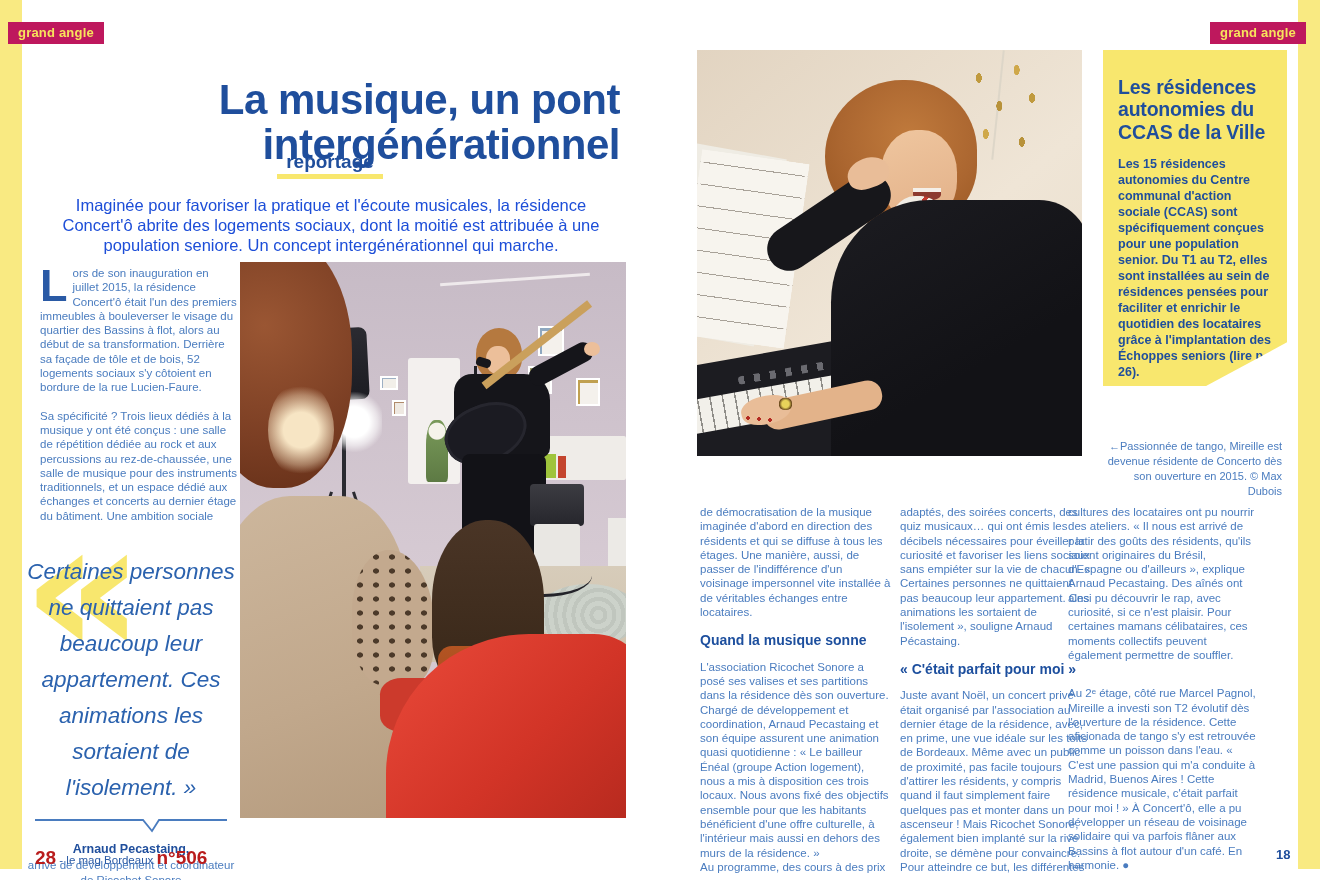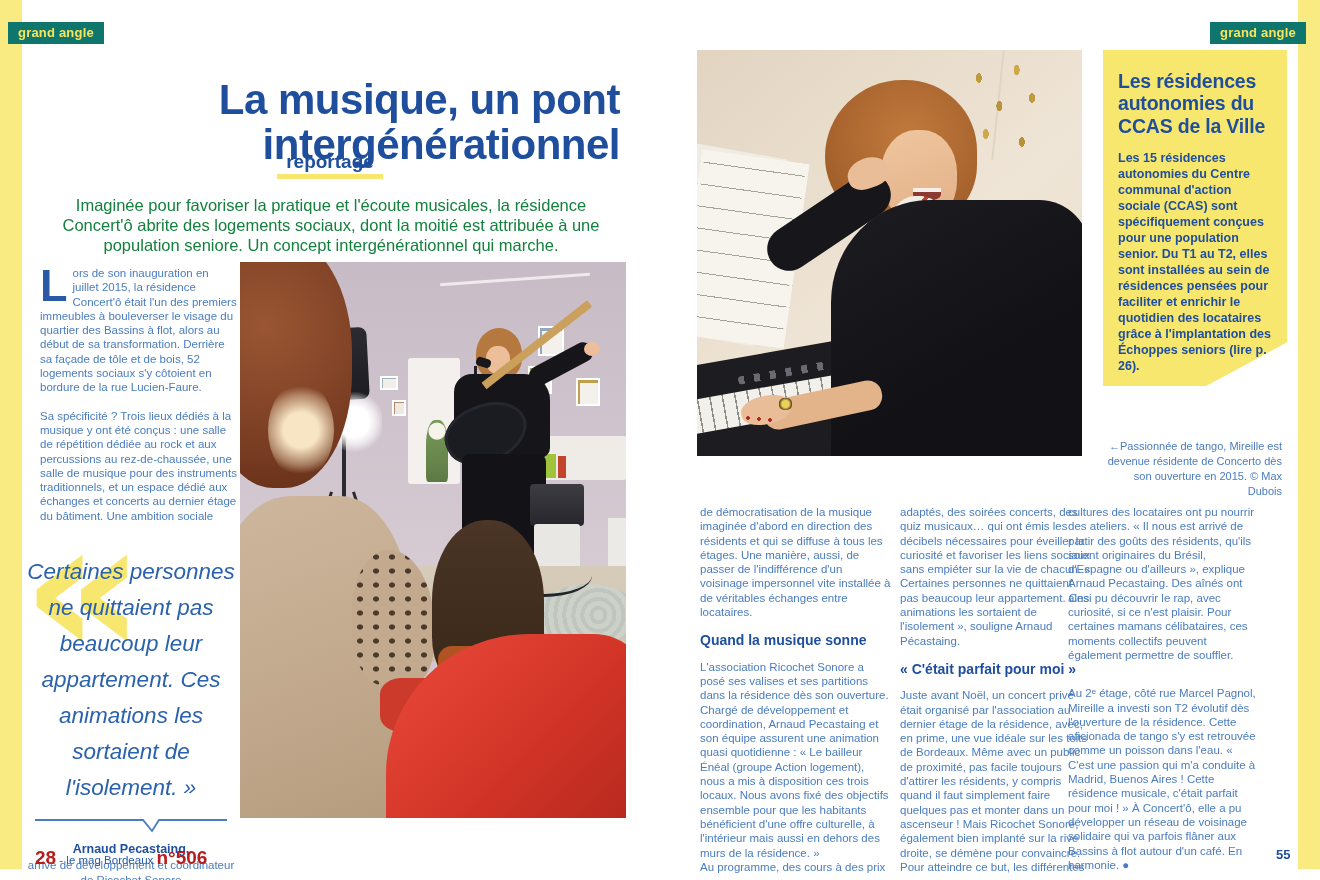--- a/index.html
+++ b/index.html
@@ -4,31 +4,31 @@
 <style>
   html,body{margin:0;padding:0;background:#888;}
   #spread{position:relative;width:1320px;height:880px;background:#ffffff;overflow:hidden;
           font-family:"Liberation Sans","DejaVu Sans",sans-serif;margin:0 auto;}
   .abs{position:absolute;display:block;}
   .page{position:absolute;inset:0;}
 
   
   .strip{position:absolute;top:0;width:22px;height:869px;background:#f9ea82;}
   .strip.l{left:0}.strip.r{right:0}
-  .badge{position:absolute;background:#0f766e;color:#f7e45c;font-weight:bold;
+  .badge{position:absolute;background:#be185d;color:#f7e45c;font-weight:bold;
          font-size:13px;padding:3px 10px 4px;letter-spacing:.2px;}
   .badge.l{left:8px;top:22px}.badge.r{top:22px;right:14px}
 
   
   .title{position:absolute;left:40px;top:50px;width:580px;text-align:right;color:#1f4e9c;
          font-size:42px;font-weight:bold;line-height:1.06;letter-spacing:-.5px;}
   .kickwrap{position:absolute;left:40px;top:151px;width:580px;text-align:center;}
   .kicker{display:inline-block;color:#1f4e9c;font-weight:bold;font-size:19px;
           border-bottom:5px solid #f8e76e;padding:0 9px 1px;}
-  .intro{position:absolute;left:42px;top:178px;width:578px;text-align:center;color:#15803d;
+  .intro{position:absolute;left:42px;top:178px;width:578px;text-align:center;color:#1d4ed8;
          font-size:16.5px;line-height:1.22;}
   .bodycol{position:absolute;left:40px;top:266px;width:197px;color:#4a7cbf;
            font-size:11.5px;line-height:14.3px;}
   .bodycol p{margin:0;}
   .bodycol p + p{margin-top:14px;}
   .dropcap{float:left;font-weight:bold;color:#2a5aa5;font-size:45px;line-height:.8;
            padding:2px 5px 0 0;}
   .pq{position:absolute;left:22px;top:540px;width:218px;}
   .pq-mark{position:absolute;left:0;top:-46px;font-size:190px;line-height:1;font-weight:bold;
            color:#f8e76e;z-index:0;font-family:"DejaVu Sans",sans-serif;}
@@ -40,21 +40,21 @@
   .cap{color:#4a7cbf;font-size:11px;line-height:1.35;text-align:right;}
   .cap-left{position:absolute;left:286px;top:824px;width:340px;text-align:right;}
   .footer-l{position:absolute;left:35px;top:847px;color:#2a5aa5;font-size:11.5px;}
   .footer-l b{font-size:19px;color:#b91c1c;}
   .footer-r{position:absolute;left:1276px;top:847px;color:#1f4e9c;font-weight:bold;font-size:13px;}
 
   
   .sidebar{position:absolute;left:1103px;top:50px;width:184px;height:336px;background:#f8e76e;
            clip-path:polygon(0 0,100% 0,100% 87%,56% 100%,0 100%);box-sizing:border-box;
            padding:16px 14px 0 15px;}
-  .sidebar h2{margin:4px 0 13px;color:#1f4e9c;font-size:19.5px;line-height:1.15;letter-spacing:-.2px;}
+  .sidebar h2{margin:10px 0 13px;color:#1f4e9c;font-size:19.5px;line-height:1.15;letter-spacing:-.2px;}
   .sidebar .sb-body{color:#1f4e9c;font-weight:bold;font-size:12.5px;line-height:16px;}
   .cap-right{position:absolute;left:1100px;top:428px;width:182px;}
   .col{position:absolute;top:505px;width:191px;color:#4a7cbf;font-size:11.5px;line-height:14.3px;}
   .col p{margin:0;}
   .col p + p{margin-top:24px;}
   .col .colhead{margin:14px 0 12px;color:#1d4f9e;font-weight:bold;font-size:14px;white-space:nowrap;}
   .c1{left:700px}.c2{left:900px}.c3{left:1068px}
 
   
   .photo{position:absolute;overflow:hidden;background:#d6cad3;}
@@ -186,16 +186,16 @@
       <p>adaptés, des soirées concerts, des quiz musicaux… qui ont émis les décibels nécessaires pour éveiller la curiosité et favoriser les liens sociaux sans empiéter sur la vie de chacun. « Certaines personnes ne quittaient pas beaucoup leur appartement. Ces animations les sortaient de l'isolement », souligne Arnaud Pécastaing.</p>
       <h3 class="colhead">« C'était parfait pour moi »</h3>
       <p>Juste avant Noël, un concert privé était organisé par l'association au dernier étage de la résidence, avec, en prime, une vue idéale sur les toits de Bordeaux. Même avec un public de proximité, pas facile toujours d'attirer les résidents, y compris quand il faut simplement faire quelques pas et monter dans un ascenseur ! Mais Ricochet Sonore, également bien implanté sur la rive droite, se démène pour convaincre. Pour atteindre ce but, les différentes</p>
     </div>
 
     <div class="col c3">
       <p>cultures des locataires ont pu nourrir des ateliers. « Il nous est arrivé de partir des goûts des résidents, qu'ils soient originaires du Brésil, d'Espagne ou d'ailleurs », explique Arnaud Pecastaing. Des aînés ont ainsi pu découvrir le rap, avec curiosité, si ce n'est plaisir. Pour certaines mamans célibataires, ces moments collectifs peuvent également permettre de souffler.</p>
       <p>Au 2ᵉ étage, côté rue Marcel Pagnol, Mireille a investi son T2 évolutif dès l'ouverture de la résidence. Cette aficionada de tango s'y est retrouvée comme un poisson dans l'eau. « C'est une passion qui m'a conduite à Madrid, Buenos Aires ! Cette résidence musicale, c'était parfait pour moi ! » À Concert'ô, elle a pu développer un réseau de voisinage solidaire qui va parfois flâner aux Bassins à flot autour d'un café. En harmonie. ●</p>
     </div>
 
-    <div class="footer-r">55</div>
+    <div class="footer-r">18</div>
   </section>
 
 </div>
 
 </body></html>

